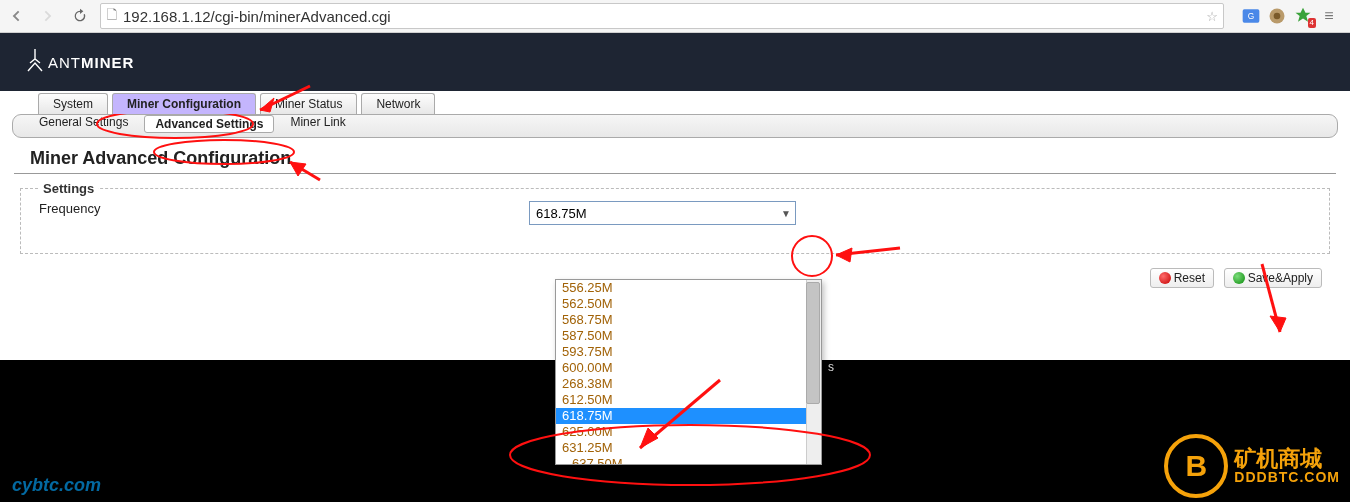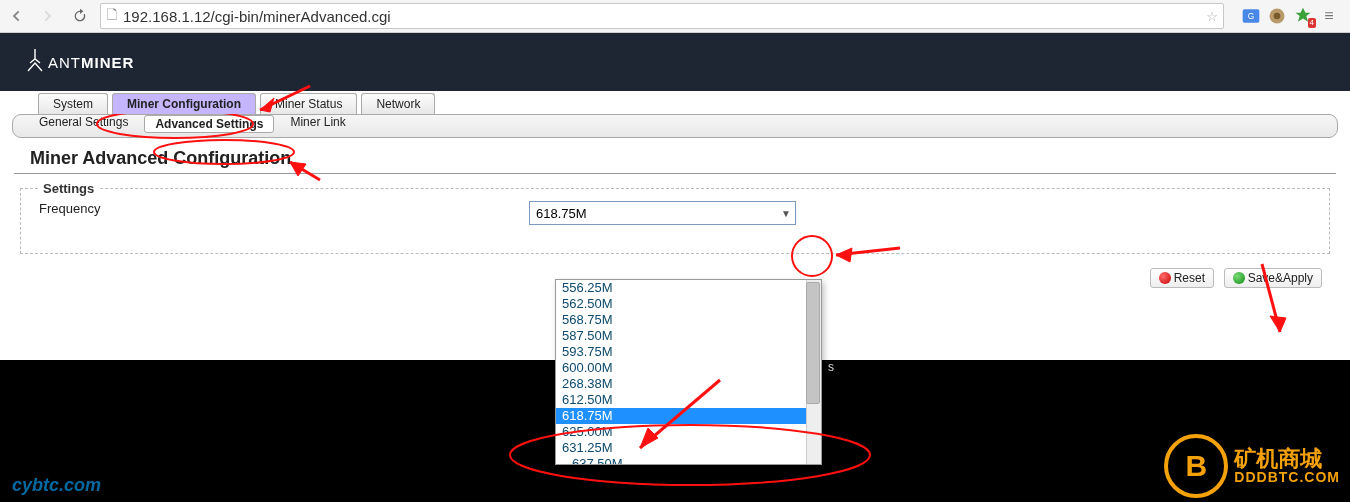--- a/index.html
+++ b/index.html
@@ -36,21 +36,21 @@
   .fieldset{border:1px dashed #bbb;margin:0 6px;padding:12px 18px 28px 18px;position:relative;}
   .legend{position:absolute;top:-8px;left:18px;background:#fff;padding:0 4px;font-weight:bold;font-size:13px;color:#333;}
   .row{display:flex;align-items:flex-start;}
   .label{width:490px;font-size:13px;color:#222;}
   .select{width:265px;height:22px;border:1px solid #7a9ac0;background:#fff;display:flex;align-items:center;position:relative;cursor:pointer;}
   .select-val{flex:1;padding:0 6px;font-size:13px;color:#000;}
   .select-caret{width:18px;text-align:center;color:#555;font-size:10px;}
   
   .dropdown{position:absolute;left:555px;top:279px;width:265px;border:1px solid #999;background:#fff;box-shadow:2px 3px 6px rgba(0,0,0,.25);}
   .dd-inner{max-height:218px;overflow:hidden;position:relative;}
-  .dd-item{font-size:13px;color:#0c4a6e;padding:0 6px;line-height:16px;height:16px;cursor:pointer;}
+  .dd-item{font-size:13px;color:#a16207;padding:0 6px;line-height:16px;height:16px;cursor:pointer;}
   .dd-item.sel{background:#1e90ff;color:#fff;}
   .dd-scroll{position:absolute;right:0;top:0;bottom:0;width:14px;background:#eee;border-left:1px solid #ccc;}
   .dd-thumb{position:absolute;right:1px;width:12px;background:#c4c4c4;border:1px solid #aaa;border-radius:2px;}
   
   .btn-row{text-align:right;margin:14px 14px 0 0;}
   .btn{display:inline-flex;align-items:center;border:1px solid #bbb;background:linear-gradient(#fff,#eee);border-radius:3px;padding:2px 8px;font-size:12px;color:#222;margin-left:6px;cursor:pointer;}
   .btn .ic{width:12px;height:12px;margin-right:3px;border-radius:50%;display:inline-block;}
   .ic-reset{background:radial-gradient(circle at 35% 35%,#ff6b6b,#c40000);}
   .ic-save{background:radial-gradient(circle at 35% 35%,#7bdc7b,#0a8a0a);}
   

